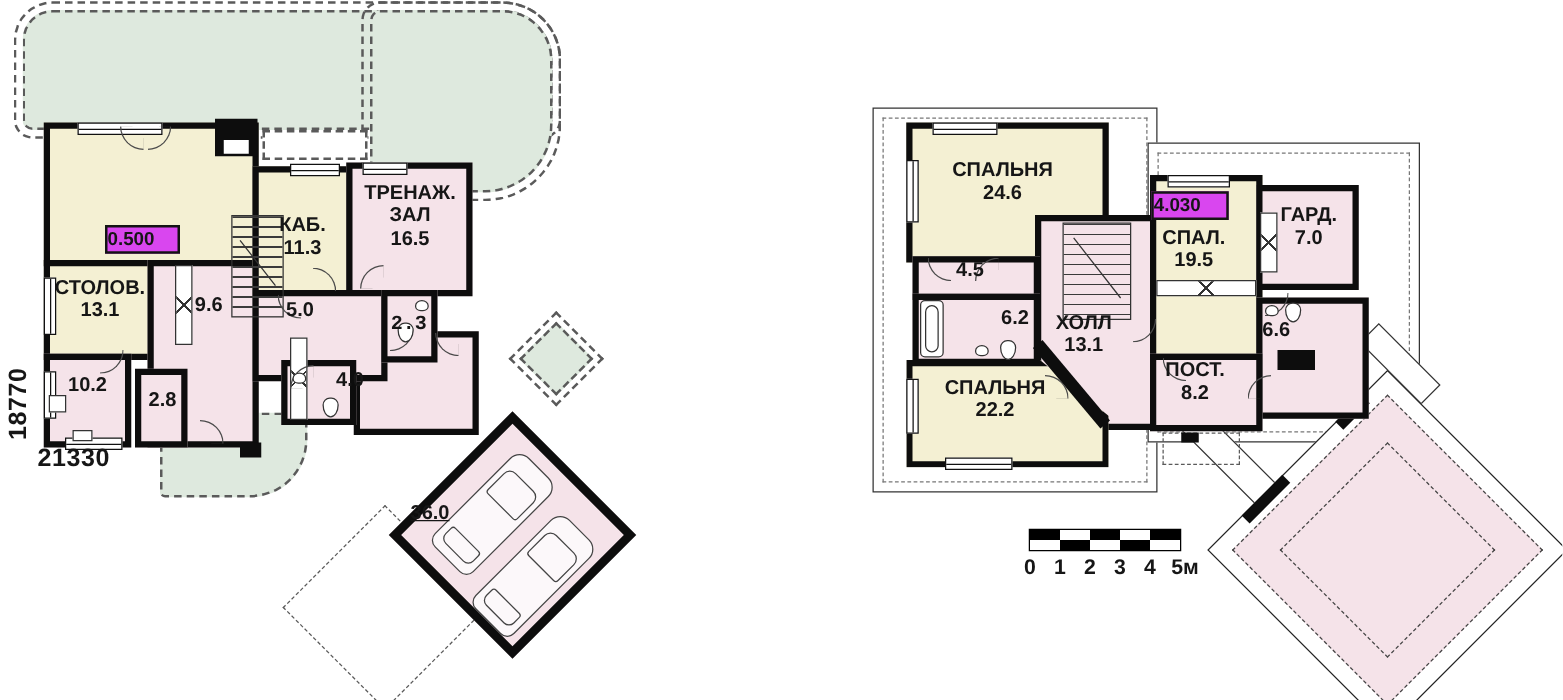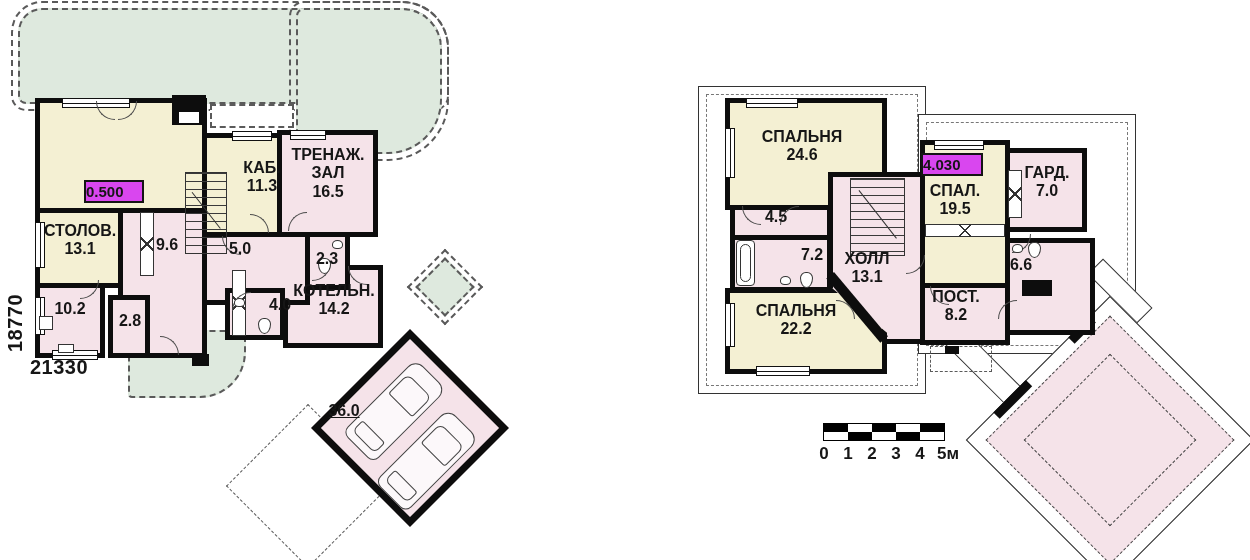--- a/index.html
+++ b/index.html
@@ -169,46 +169,42 @@
     <div class="fix" style="left:58px;top:344px;width:16px;height:9px;"></div>
 
     <div class="elev" style="left:84px;top:180px;width:60px;height:23px;">0.500</div>
     <div class="lbl" style="left:80px;top:222px;">
       <span class="nm">СТОЛОВ.</span>
         <span class="ar">13.1</span>
     </div>
     <div class="lbl" style="left:167px;top:236px;">
       <span class="ar">9.6</span>
     </div>
-    <div class="lbl" style="left:242px;top:159px;margin-left:20px;">
+    <div class="lbl" style="left:242px;top:172px;">
       <span class="nm">КАБ.</span>
         <span class="ar">11.3</span>
     </div>
     <div class="lbl lbl-wrap" style="left:328px;top:146px;">
       <span class="nm">ТРЕНАЖ. ЗАЛ</span>
         <span class="ar">16.5</span>
     </div>
     <div class="lbl" style="left:240px;top:240px;">
       <span class="ar">5.0</span>
     </div>
-    <div class="lbl" style="left:327px;top:250px;">
+    <div class="lbl" style="left:327px;top:250px;font-family:Liberation Mono, monospace;">
       <span class="ar">2.3</span>
     </div>
     <div class="lbl" style="left:70px;top:300px;">
       <span class="ar">10.2</span>
     </div>
     <div class="lbl" style="left:130px;top:312px;">
       <span class="ar">2.8</span>
     </div>
     <div class="lbl" style="left:280px;top:296px;">
       <span class="ar">4.0</span>
-    </div>
-    <div class="lbl" style="left:334px;top:282px;">
-      <span class="nm">КОТЕЛЬН.</span>
-        <span class="ar">14.2</span>
     </div>
     <div class="lbl" style="left:344px;top:402px;text-decoration:underline;">
       <span class="ar">36.0</span>
     </div>
 
     <div class="dim" style="left:4px;top:352px;transform:rotate(-90deg);transform-origin:0 0;">18770</div>
     <div class="dim" style="left:30px;top:356px;">21330</div>
   </div>
 
   <div class="abs" style="left:630px;top:0;width:620px;height:560px;">
@@ -269,21 +265,21 @@
     <div class="blackmark" style="left:392px;top:280px;width:30px;height:16px;"></div>
 
     <div class="lbl" style="left:172px;top:128px;">
       <span class="nm">СПАЛЬНЯ</span>
         <span class="ar">24.6</span>
     </div>
     <div class="lbl" style="left:146px;top:208px;">
       <span class="ar">4.5</span>
     </div>
     <div class="lbl" style="left:182px;top:246px;">
-      <span class="ar">7.2</span>
+      <span class="ar">6.2</span>
     </div>
     <div class="lbl" style="left:237px;top:250px;">
       <span class="nm">ХОЛЛ</span>
         <span class="ar">13.1</span>
     </div>
     <div class="lbl" style="left:166px;top:302px;">
       <span class="nm">СПАЛЬНЯ</span>
         <span class="ar">22.2</span>
     </div>
     <div class="elev" style="left:291px;top:153px;width:62px;height:23px;">4.030</div>

